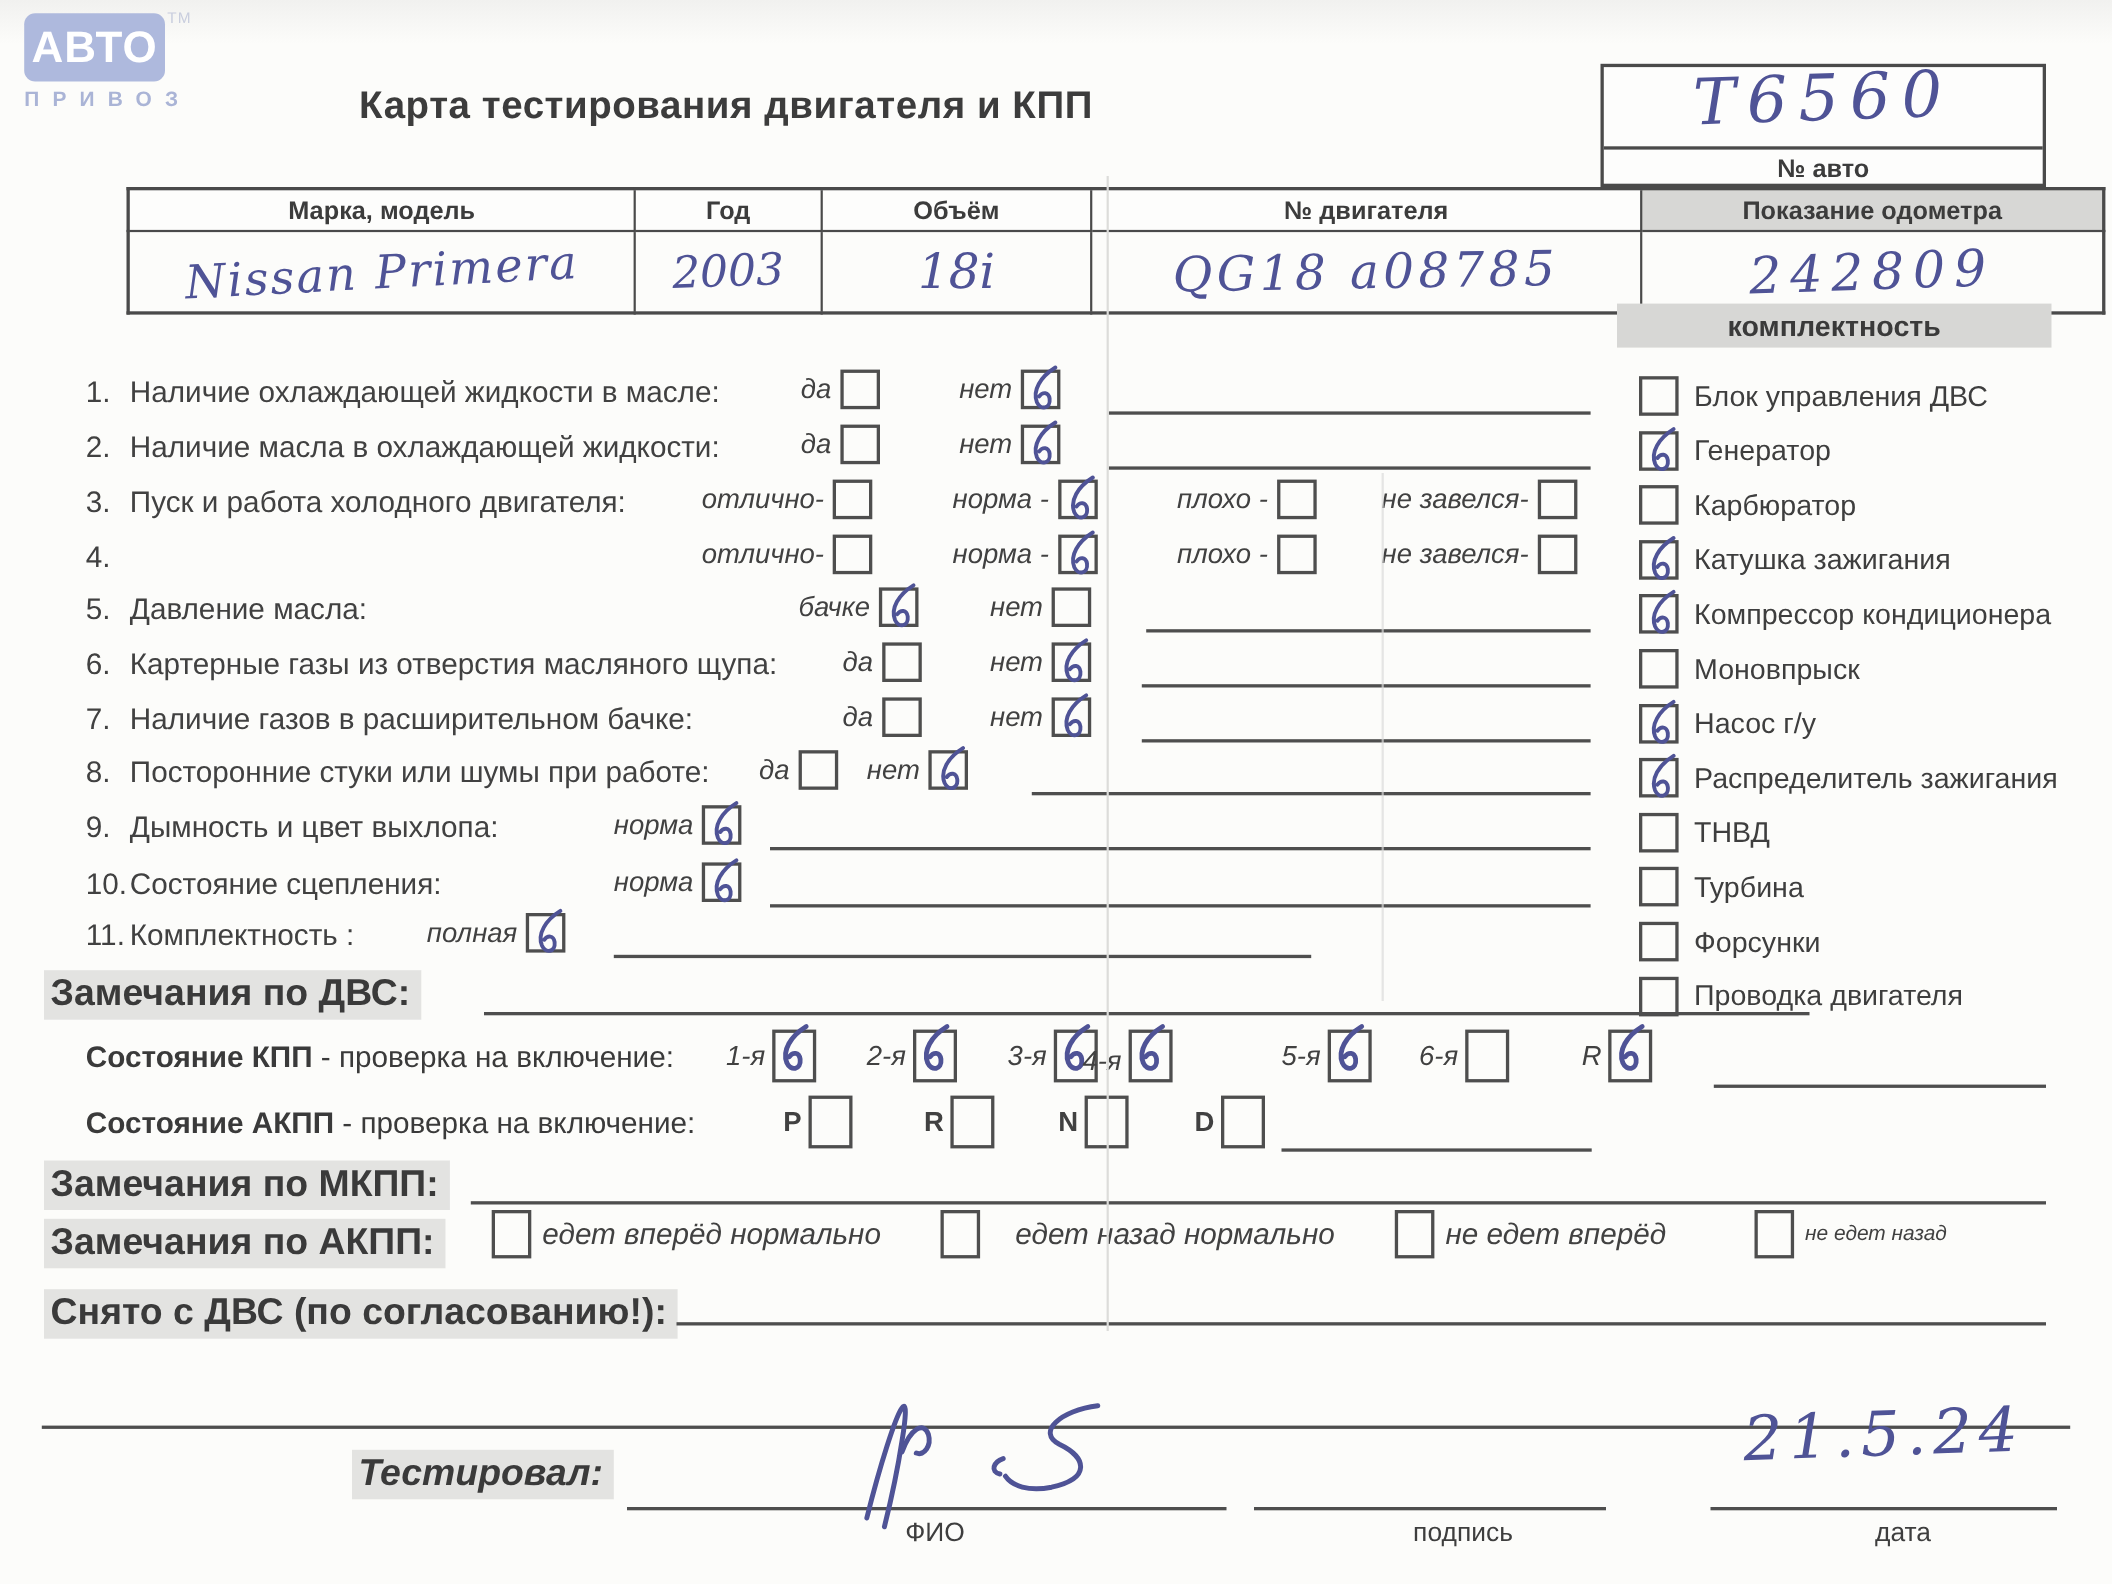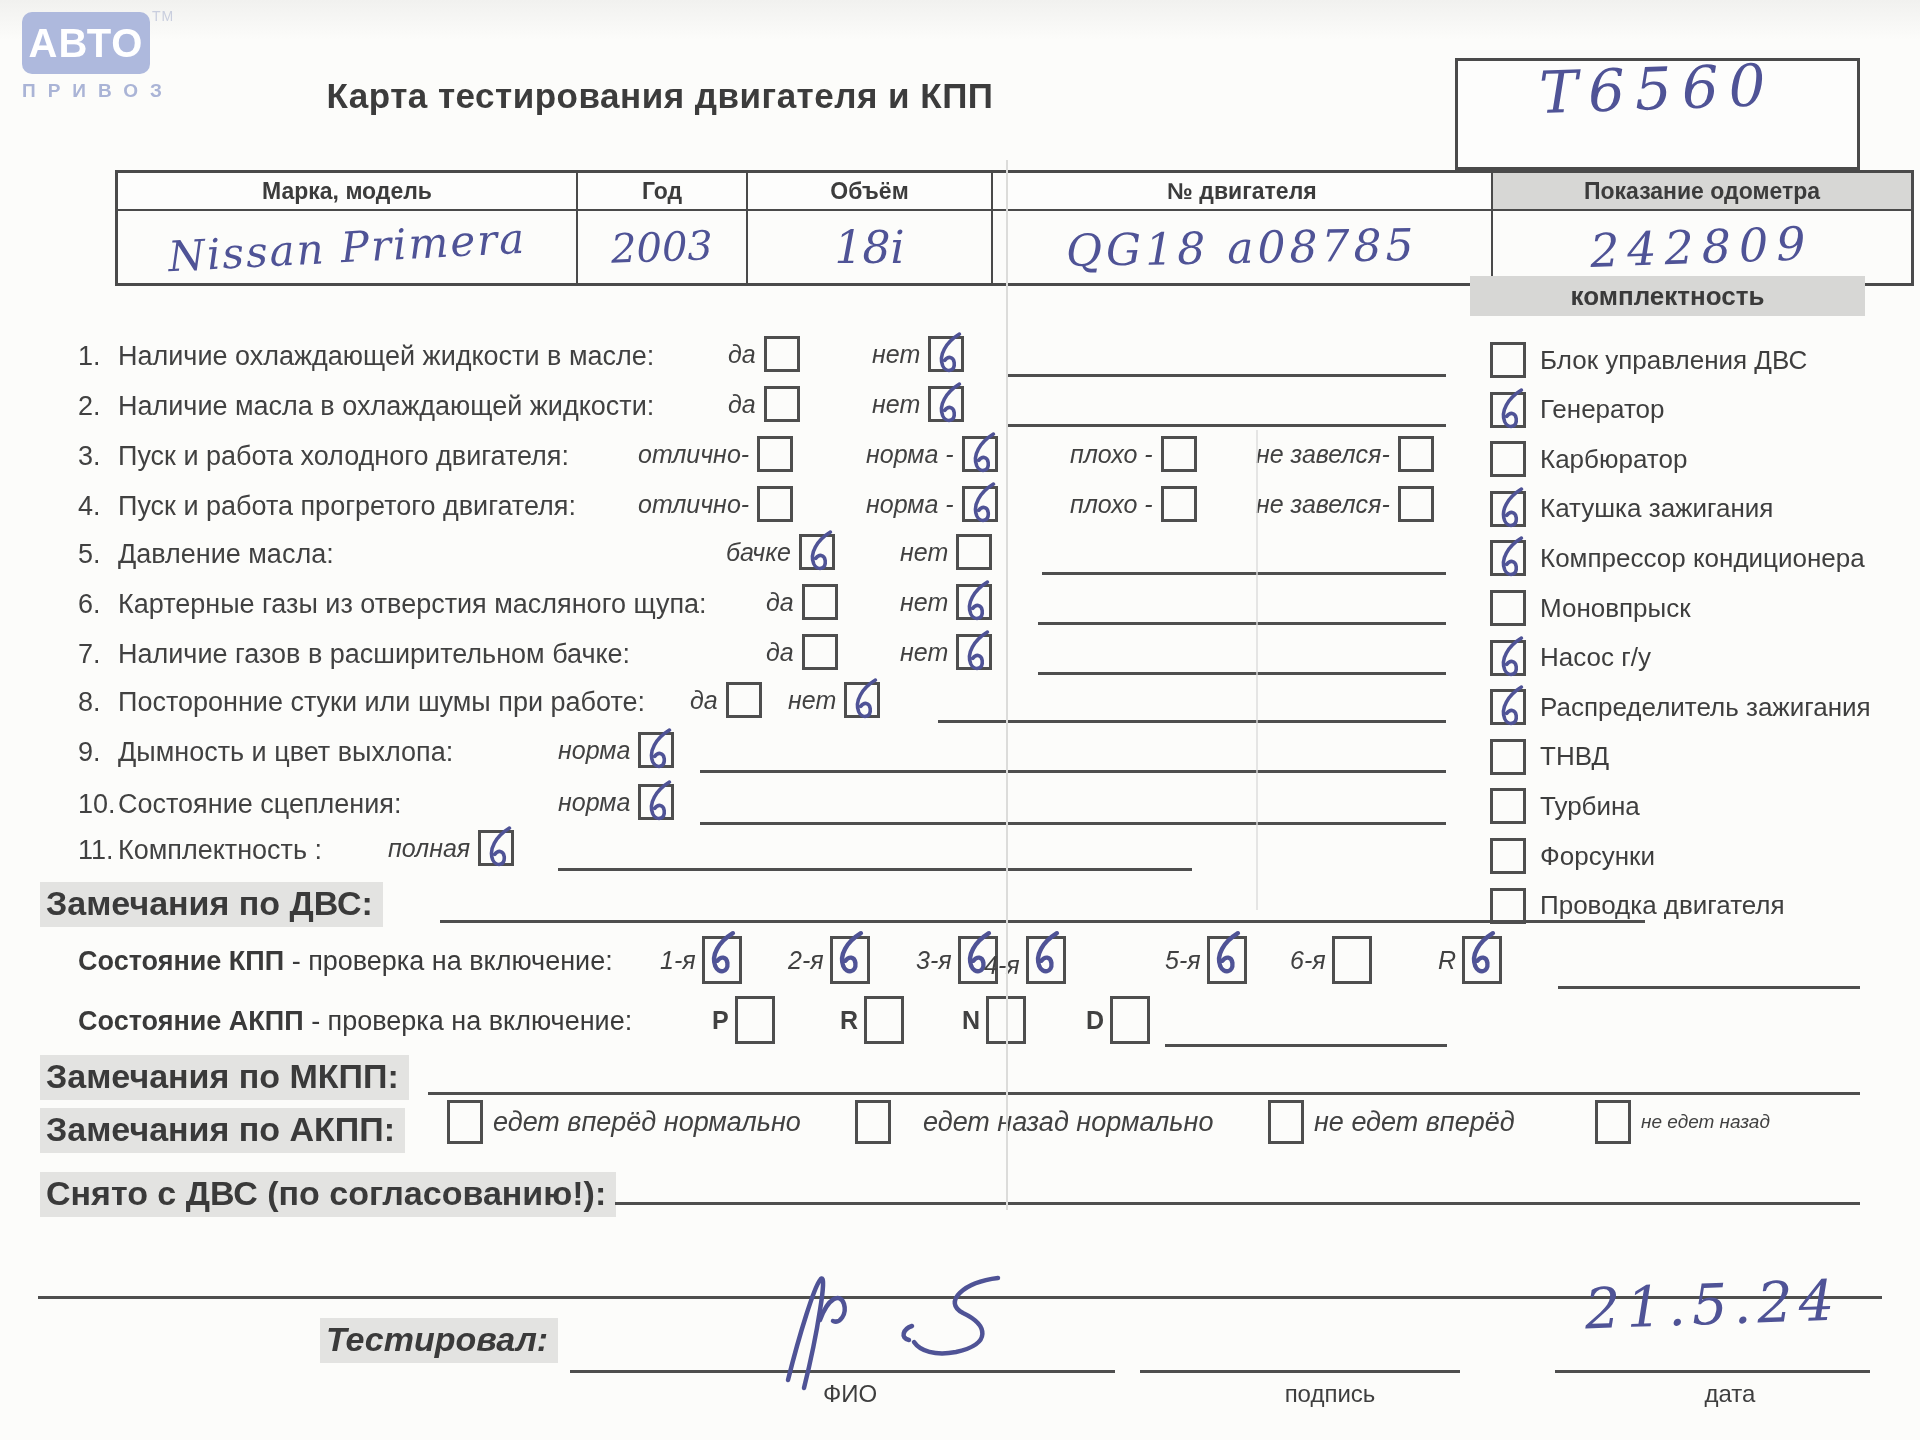--- a/index.html
+++ b/index.html
@@ -69,20 +69,21 @@
   <div class="abs" id="logo-box">
     <span id="logo-word">АВТО</span>
   </div>
   <div class="abs" id="logo-tm">ТМ</div>
   <div class="abs" id="logo-sub">ПРИВОЗ</div>
 
   <div class="abs" id="title">Карта тестирования двигателя  и КПП</div>
 
   <div class="abs" id="autono">
     <div id="autono-val" class="hw" style="font-size:58px;letter-spacing:10px;transform:rotate(-2deg);">T6560</div>
+    <div id="autono-label">№ авто</div>
   </div>
 
   <table class="abs" id="vtable">
     <tbody>
         <tr id="vt-head">
           <th style="width: 450px;">Марка, модель</th>
           <th style="width: 160px;">Год</th>
           <th style="width: 235px;">Объём</th>
           <th style="width: 490px;">№ двигателя</th>
           <th class="shaded" style="width: 410px;">Показание одометра</th>
@@ -223,21 +224,20 @@
           <span class="opt-label">плохо -</span>
           <span class="cbox"></span>
         </span>
         <span class="opt" style="left: 1256px;">
           <span class="opt-label">не завелся-</span>
           <span class="cbox"></span>
         </span>
       </div>
       <div class="check-row" style="top: 484px;">
         <span class="num">4.</span>
-        <span class="check-label">Пуск и работа прогретого двигателя:</span>
         <span class="opt" style="left: 638px;">
           <span class="opt-label">отлично-</span>
           <span class="cbox"></span>
         </span>
         <span class="opt" style="left: 866px;">
           <span class="opt-label">норма -</span>
           <span class="cbox">
             <svg viewBox="0 0 40 44">
               <path d="M29 4 C 16 12 9 24 13 34 C 16 41 25 40 24 31 C 23 25 18 25 15 29" fill="none" stroke="#4f5396" stroke-width="3.4" stroke-linecap="round"></path>
             </svg>

